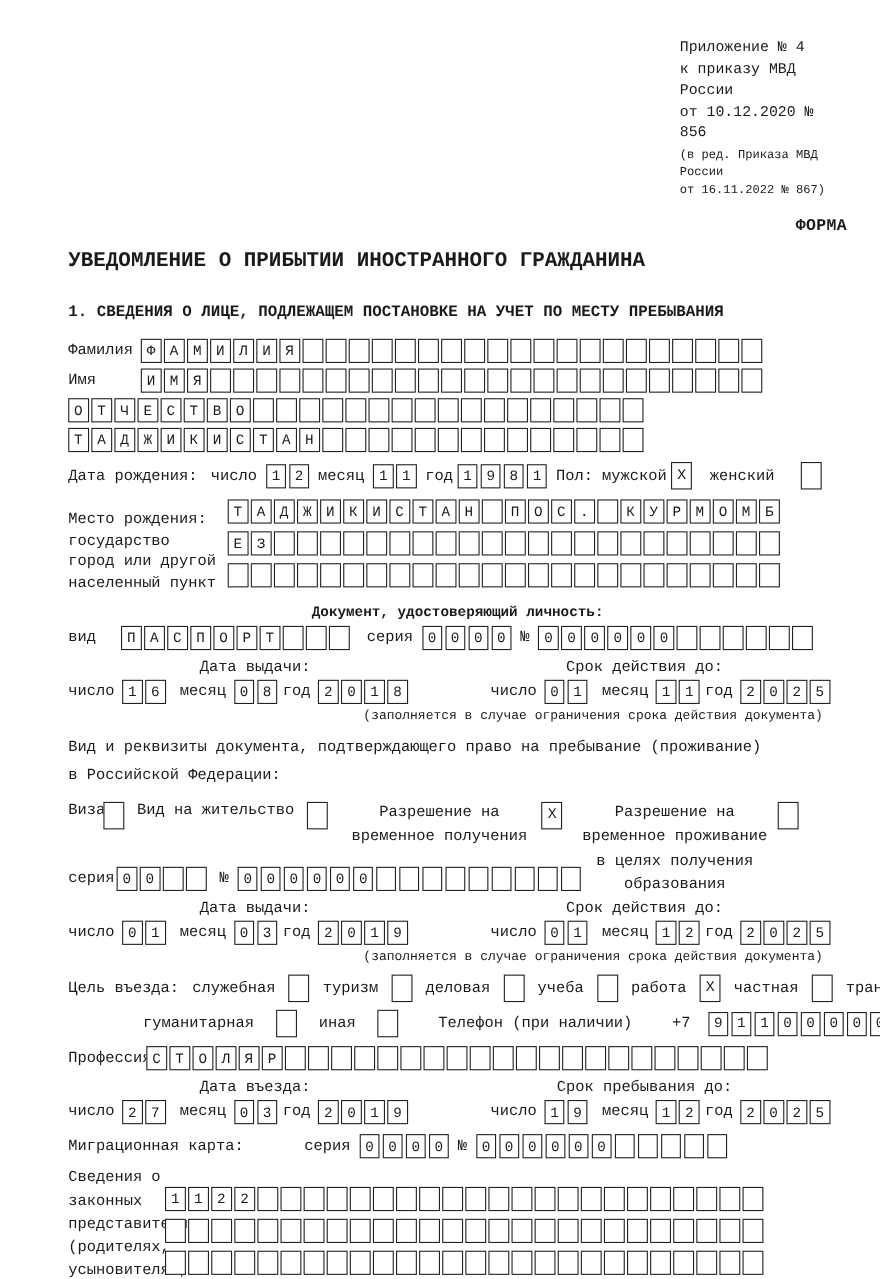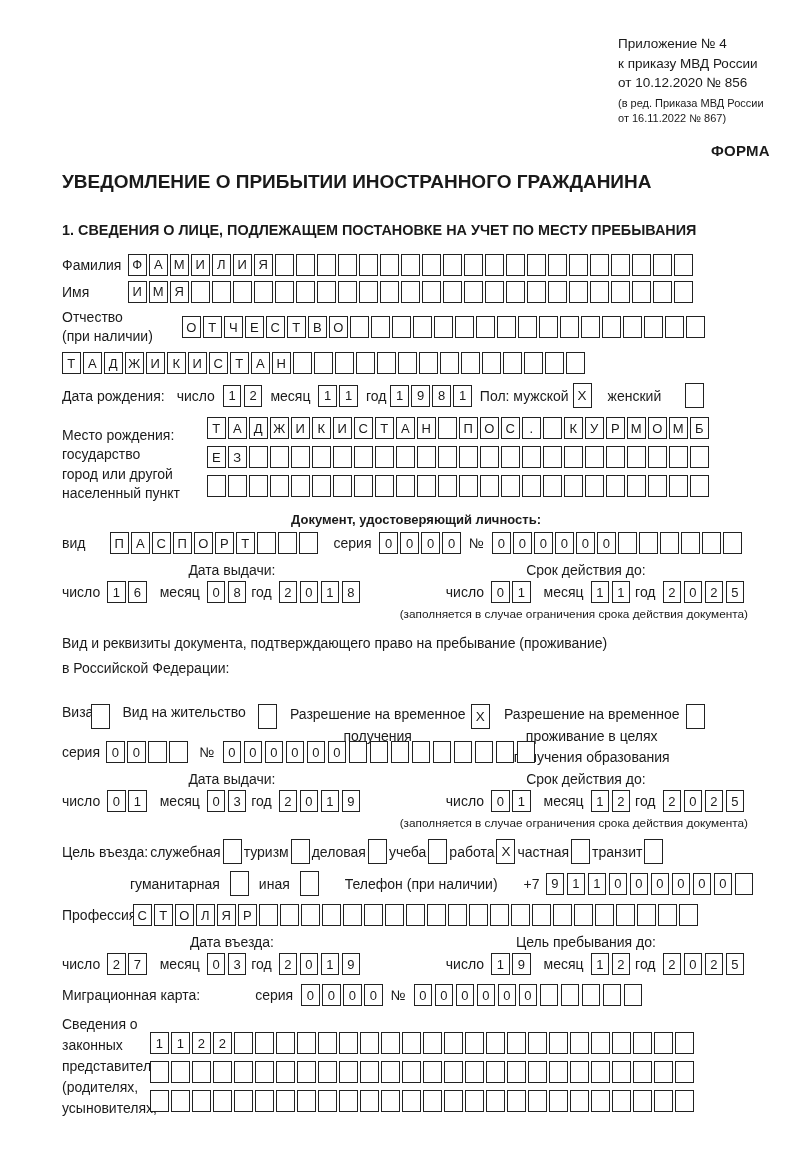--- a/index.html
+++ b/index.html
@@ -3,21 +3,21 @@
 <meta charset="utf-8">
 <style>
   html,body{margin:0;padding:0;background:#ffffff;}
   .page{
     position:relative;
     width:800px;height:1163px;
     box-sizing:border-box;
     padding:34px 30px 0 62px;
     background:#ffffff;
     color:#1a1a1a;
-    font-family:Liberation Sans, sans-serif;
+    font-family:Liberation Mono, monospace;
     font-size:14px;
     overflow:hidden;
   }
   .appendix{margin-left:556px;font-size:13.5px;line-height:1.45;}
   .appendix .rev{font-size:11px;margin-top:3px;line-height:1.4;}
   .forma{text-align:right;font-weight:bold;font-size:15px;margin-top:16px;letter-spacing:.3px;}
   .title{margin-top:8px;font-weight:bold;font-size:19px;line-height:1.6;}
   .blank-line{display:inline-block;width:58px;border-bottom:2px solid #1a1a1a;height:12px;margin-left:10px;}
   .sec-heading{margin-top:24px;font-weight:bold;font-size:14.4px;}
   .row{display:flex;align-items:center;margin-top:5px;}
@@ -46,25 +46,25 @@
   .stack .cells{margin-bottom:7px;}
   .center-bold{text-align:center;font-weight:bold;margin-top:8px;font-size:13px;}
   .dates{display:flex;margin-top:8px;}
   .dates .dcol{width:48%;}
   .dates .dcol.right{width:52%;}
   .dhead{text-align:center;font-size:14px;margin-bottom:3px;}
   .drow{display:flex;align-items:center;gap:5px;}
   .drow .sub{margin-right:2px;}
   .note{font-size:11.8px;text-align:right;padding-right:22px;margin-top:4px;}
   .intro{margin-top:10px;line-height:1.75;}
-  .options{align-items:flex-start;margin-top:24px;gap:4px;}
+  .options{align-items:flex-start;margin-top:12px;gap:4px;}
   .opt-label{display:inline-block;text-align:center;line-height:1.55;}
   .g4{margin-left:4px;} .g8{margin-left:8px;} .g12{margin-left:12px;}
   .g16{margin-left:16px;} .g24{margin-left:24px;} .g55{margin-left:55px;}
-  .purpose{gap:2px;}
+  .purpose{gap:12px;}
 </style>
 </head>
 <body>
 
 <div class="page">
 
   <div class="appendix">
     <div>Приложение № 4</div>
     <div>к приказу МВД России</div>
     <div>от 10.12.2020 № 856</div>
@@ -142,24 +142,20 @@
         <span class="cell"></span>
         <span class="cell"></span>
         <span class="cell"></span>
         <span class="cell"></span>
         <span class="cell"></span>
         <span class="cell"></span>
       </div>
   </div>
 
   <div class="row">
-    <div class="lbl-stack w-patro">
-      <div>Отчество</div>
-      <div>(при наличии)</div>
-    </div>
     <div class="cells">
         <span class="cell">О</span>
         <span class="cell">Т</span>
         <span class="cell">Ч</span>
         <span class="cell">Е</span>
         <span class="cell">С</span>
         <span class="cell">Т</span>
         <span class="cell">В</span>
         <span class="cell">О</span>
         <span class="cell"></span>
@@ -595,21 +591,21 @@
         <span class="sub">год</span>
         <div class="cells">
             <span class="cell">2</span>
             <span class="cell">0</span>
             <span class="cell">1</span>
             <span class="cell">9</span>
           </div>
       </div>
     </div>
     <div class="dcol right">
-      <div class="dhead">Цель пребывания до:</div>
+      <div class="dhead">Срок пребывания до:</div>
       <div class="drow" style="padding-left:44px;">
         <span class="sub">число</span>
         <div class="cells">
             <span class="cell">1</span>
             <span class="cell">9</span>
           </div>
         <span class="sub g8">месяц</span>
         <div class="cells">
             <span class="cell">1</span>
             <span class="cell">2</span>

